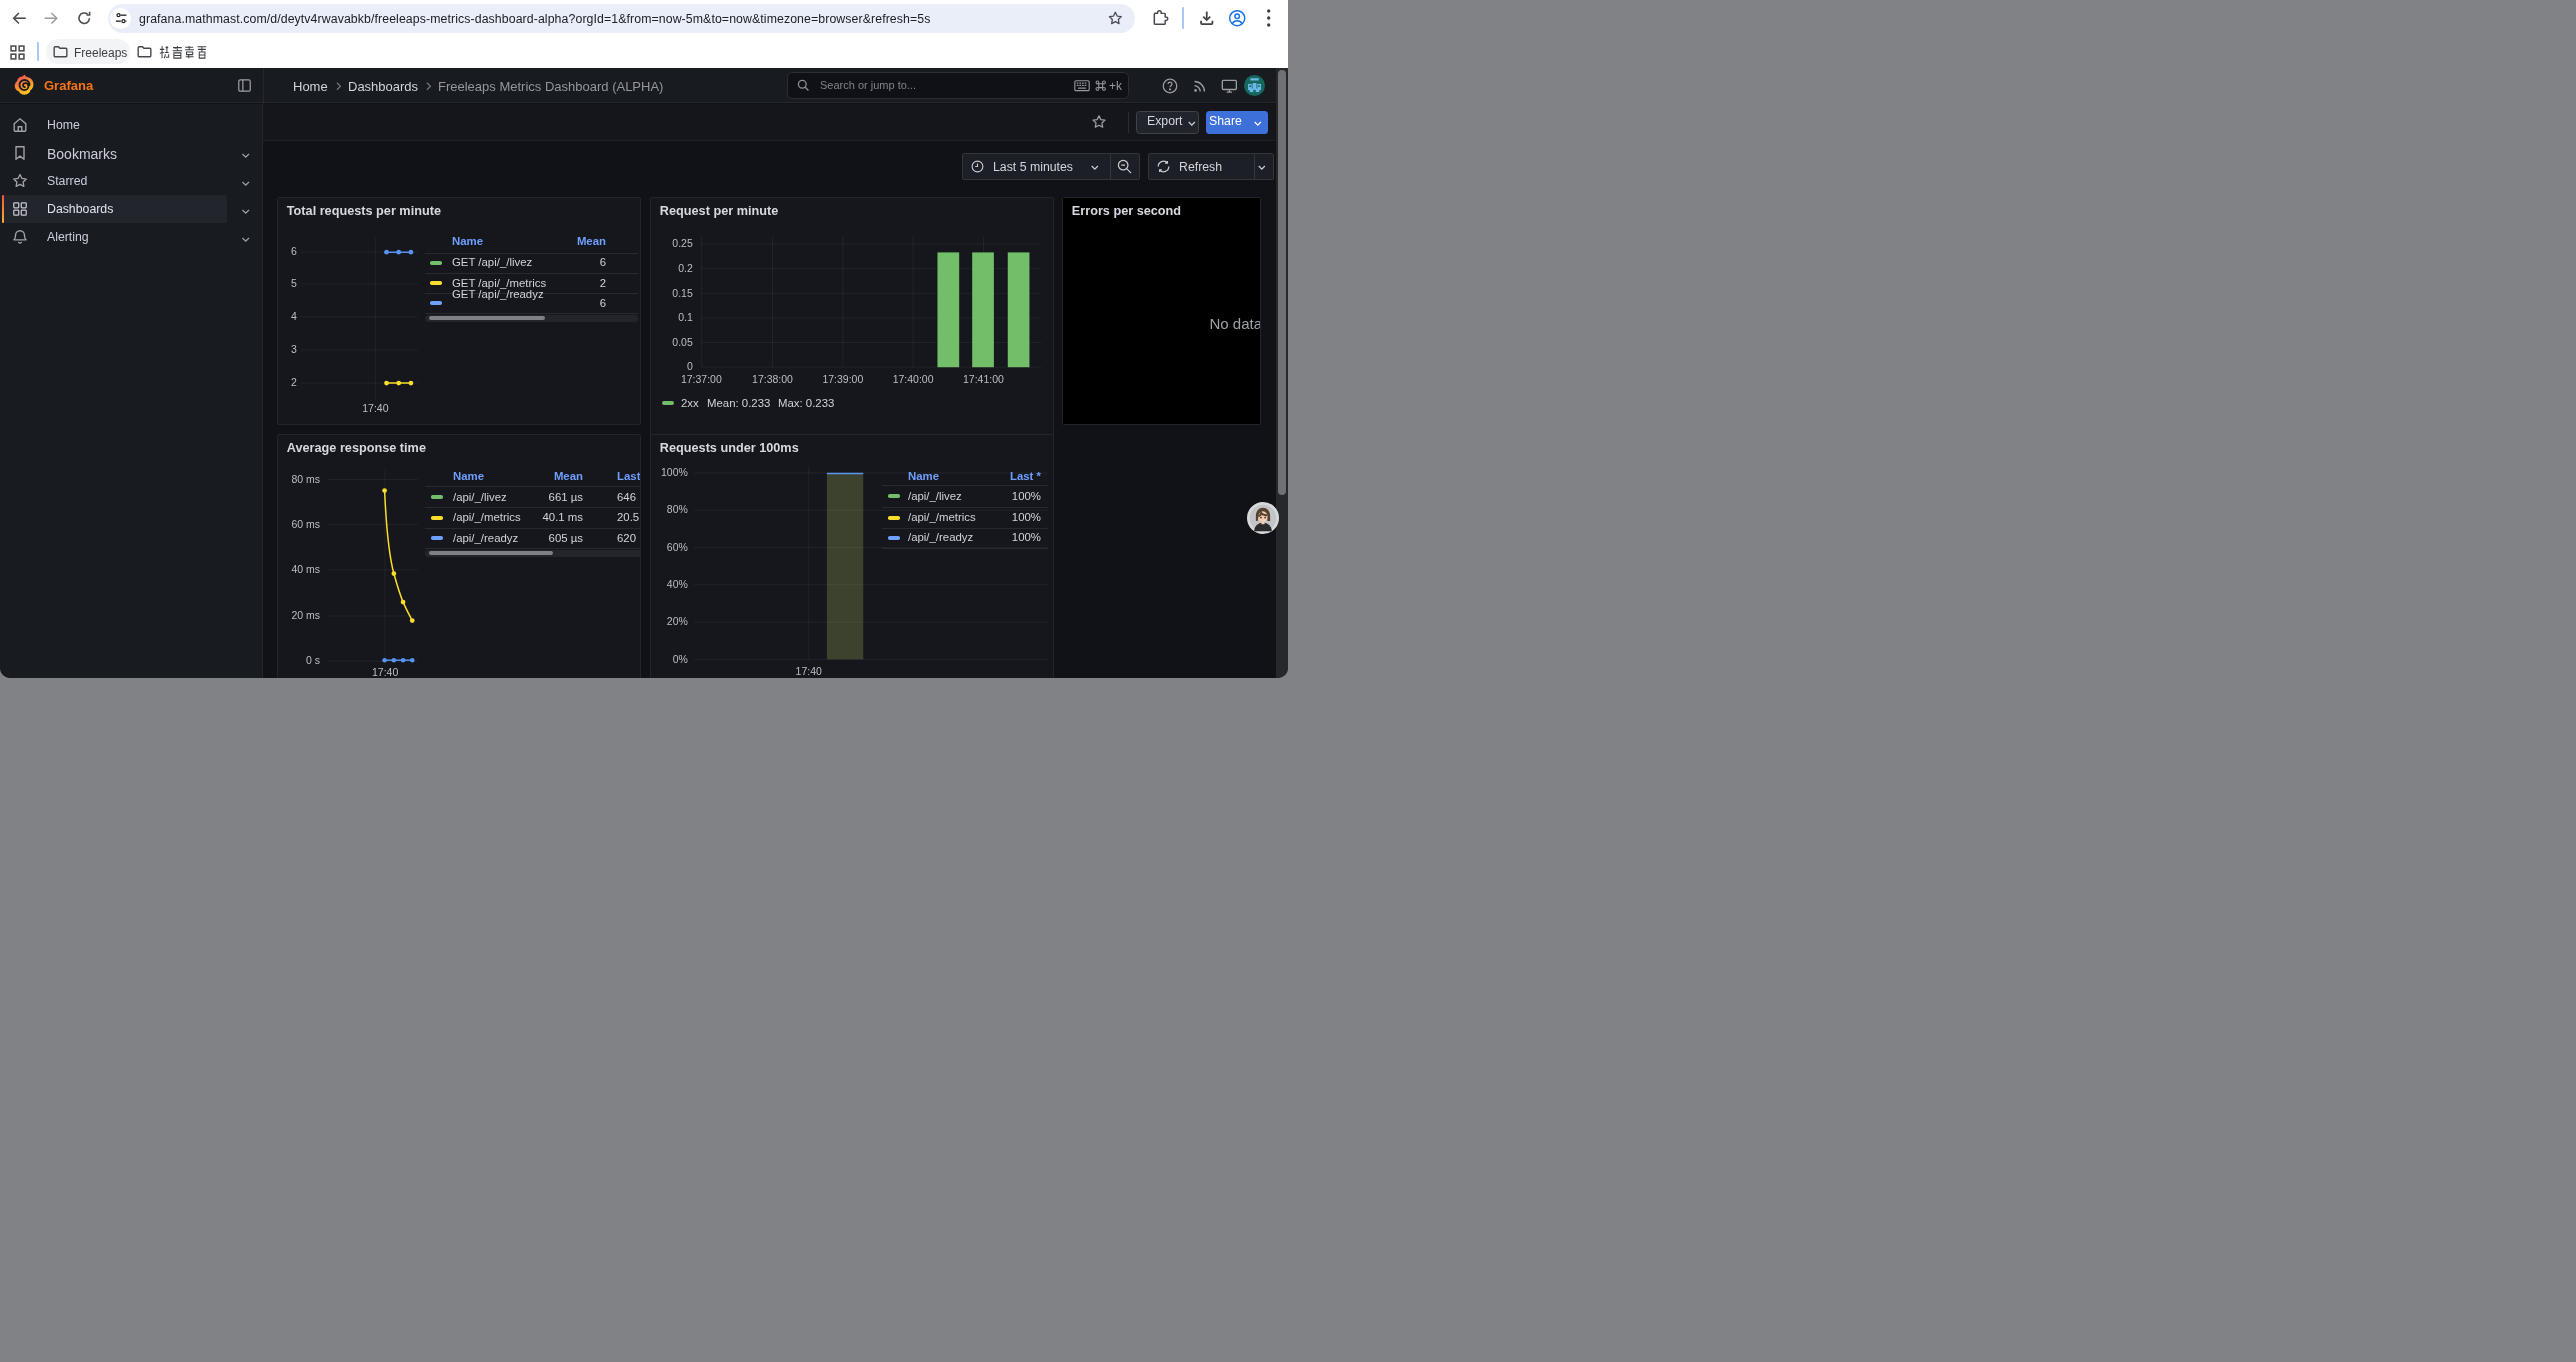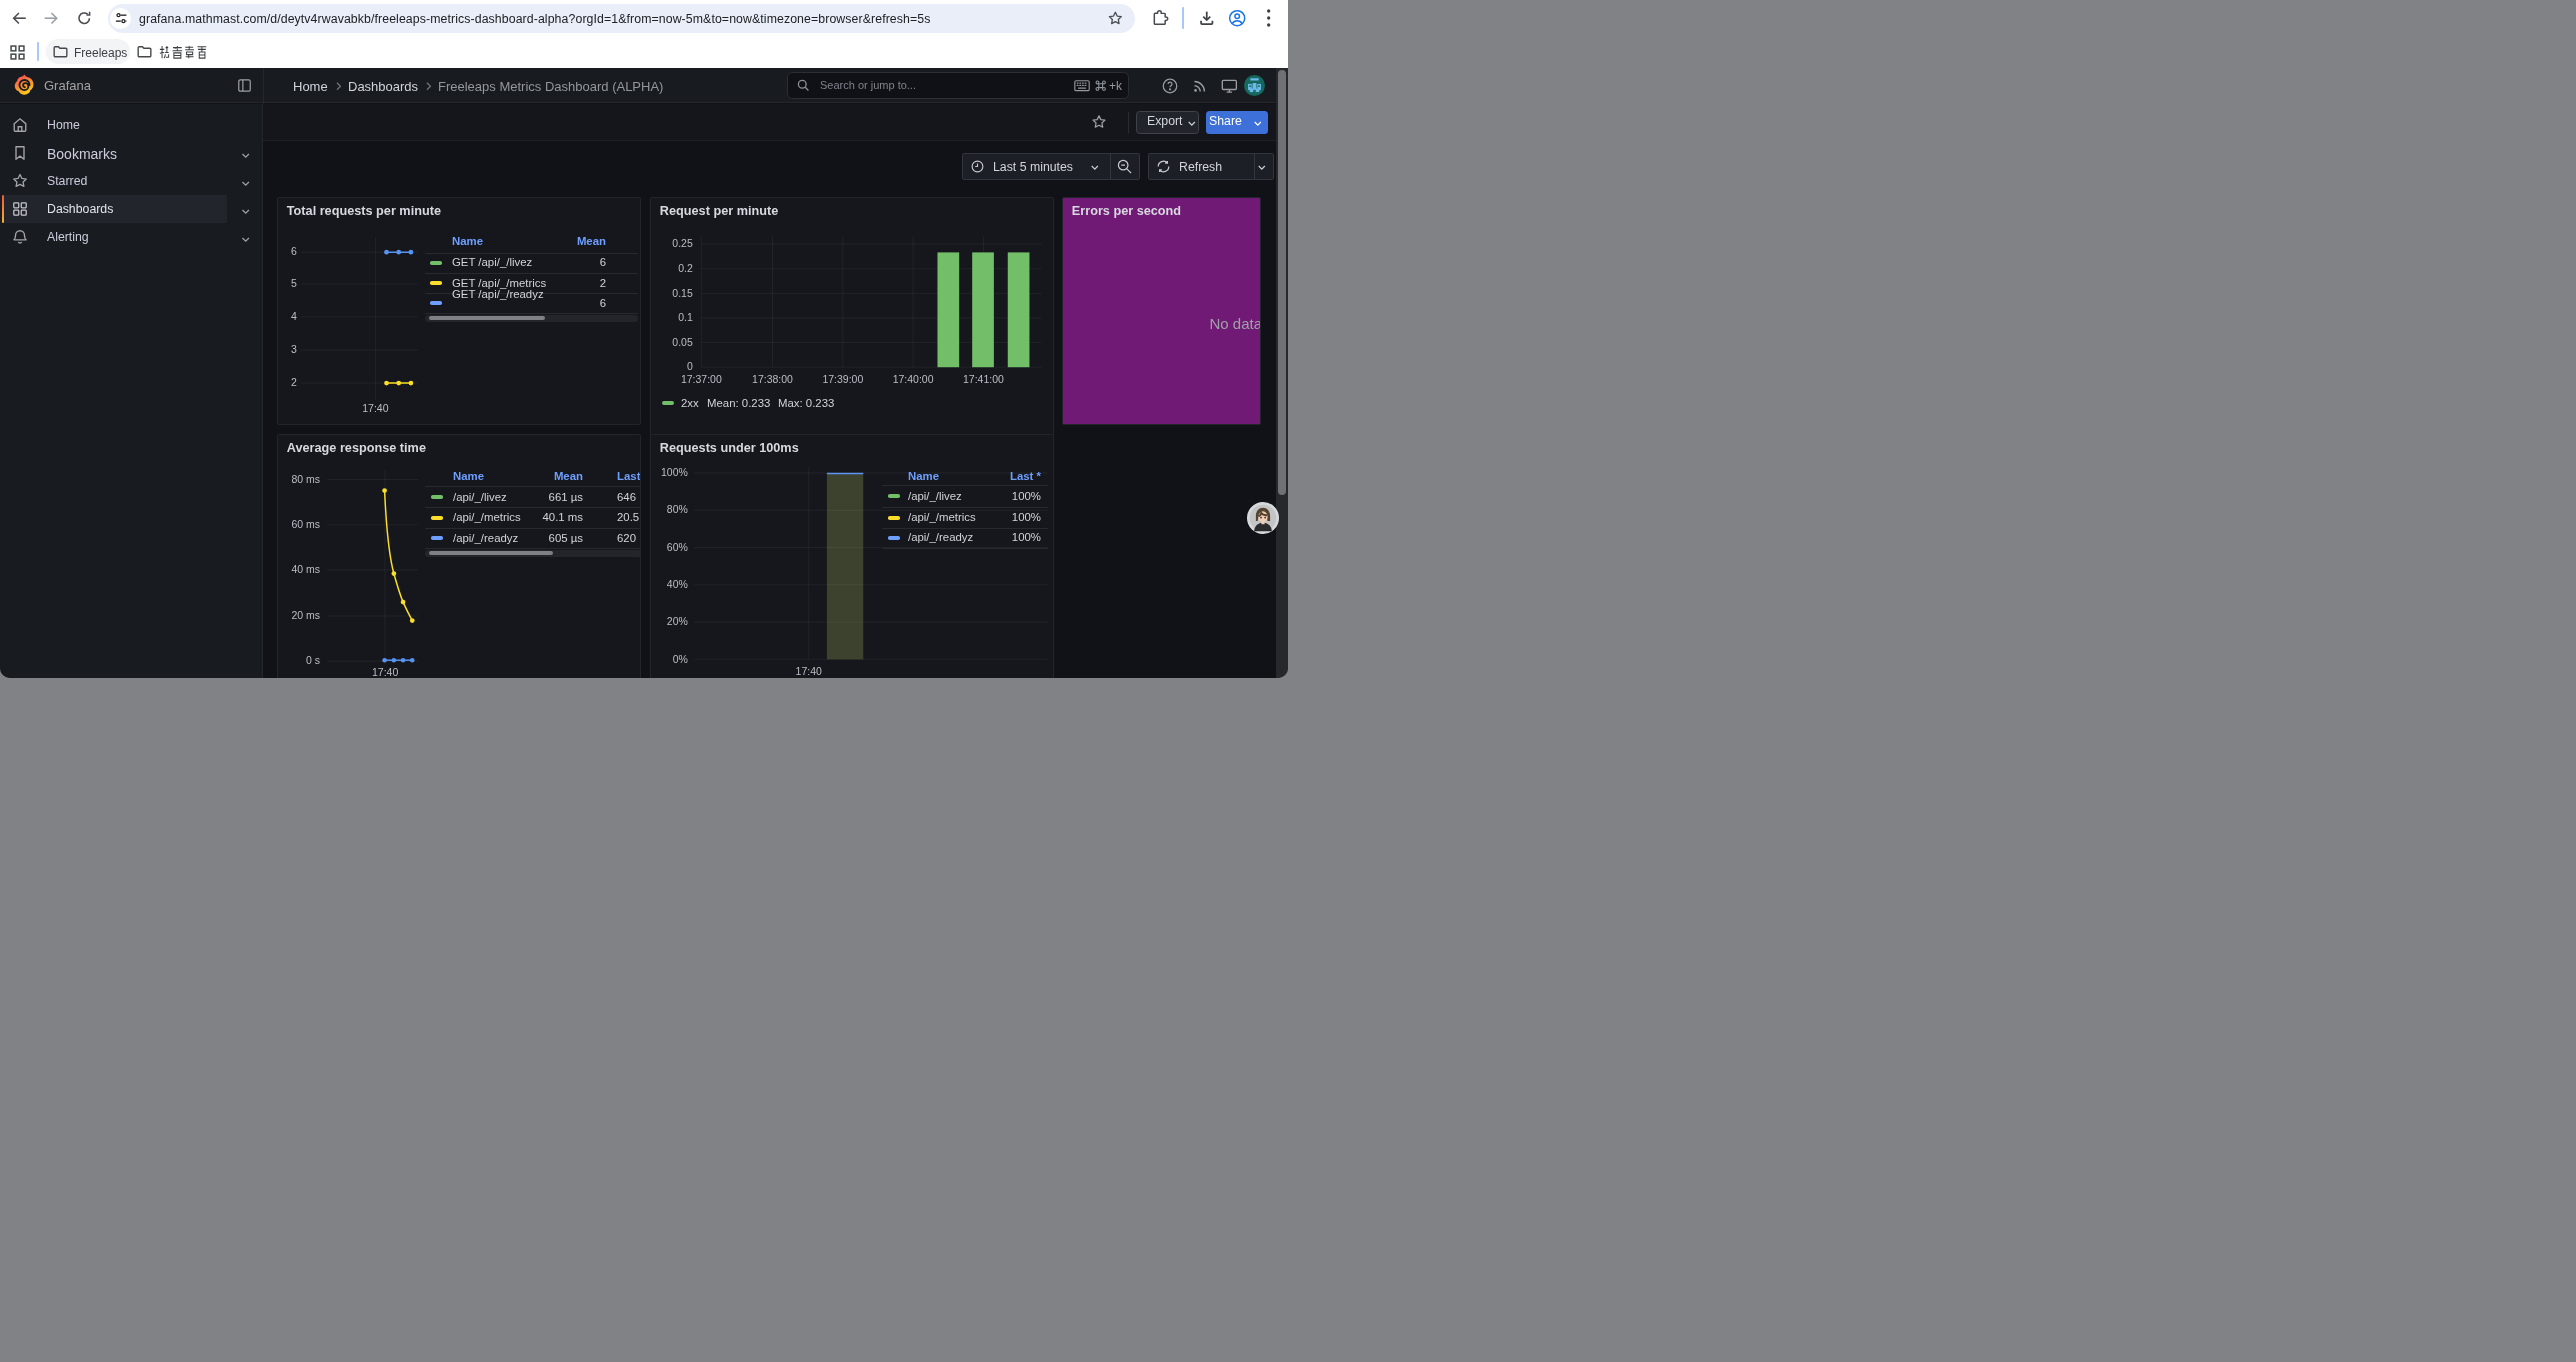--- a/index.html
+++ b/index.html
@@ -90,21 +90,21 @@
 <defs>
         <linearGradient id="glg" x1="0.68" y1="1" x2="0.2" y2="0.02">
           <stop offset="0" stop-color="#ffd217"></stop>
           <stop offset="0.45" stop-color="#f8932e"></stop>
           <stop offset="1" stop-color="#f1485b"></stop>
         </linearGradient>
       </defs>
 <path fill="url(#glg)" d="M50 2c4 7 7 10 15 12 9 2 16 7 20 15 4 7 5 16 3 24-2 7-6 13-12 17-2 12-12 20-26 20-12 0-21-6-25-15-9-3-15-10-17-19-2-10 2-20 10-26 1-9 8-16 17-18 6-2 11-5 15-10z"></path>
 <path fill="none" stroke="#181b1f" stroke-width="8" stroke-linecap="round" d="M72 48a22 22 0 1 0-22 22 17 17 0 0 0 17-17 13 13 0 0 0-13-13 10 10 0 0 0-10 10 7.5 7.5 0 0 0 7.5 7.5"></path>
 </svg>
-<div class="a" style="left:44px;top:10px;font-size:13px;font-weight:400;color:#a3a3a3">Grafana</div>
+<div class="a" style="left:44px;top:10px;font-size:13px;font-weight:700;color:#f97316">Grafana</div>
 <svg class="a" style="left:238px;top:11.4px" width="13" height="13" viewBox="0 0 15 15" fill="none" stroke="#9fa0a8" stroke-width="1.4">
       <rect x="0.9" y="0.9" width="13.2" height="13.2" rx="1.8"></rect>
       <path d="M5.6 1v13"></path>
     </svg>
 <div class="a crumb" style="left:293px;top:10.5px">Home</div>
 <svg class="a" style="left:333px;top:13px" width="10.5" height="10.5" viewBox="0 0 12 12" fill="none" stroke="#74757d" stroke-width="1.4">
       <path d="M4.5 2l4 4-4 4"></path>
     </svg>
 <div class="a crumb" style="left:348px;top:10.5px">Dashboards</div>
 <svg class="a" style="left:423px;top:13px" width="10.5" height="10.5" viewBox="0 0 12 12" fill="none" stroke="#74757d" stroke-width="1.4">
@@ -307,21 +307,21 @@
         <text class="axl" x="379.35" y="211.5" text-anchor="middle" style="font-size:12px">17:41:00</text>
         <rect x="326.9" y="62" width="24.75" height="131" fill="#73bf69"></rect>
         <rect x="366.5" y="62" width="24.75" height="131" fill="#73bf69"></rect>
         <rect x="407.1" y="62" width="24.75" height="131" fill="#73bf69"></rect>
       </svg>
 <div class="a" style="left:10.5px;top:203px;width:12.3px;height:4.4px;border-radius:2.2px;background:#73bf69"></div>
 <div class="a lgname" style="left:30px;top:199px">2xx</div>
 <div class="a lgname" style="left:56px;top:199px">Mean: 0.233</div>
 <div class="a lgname" style="left:127px;top:199px">Max: 0.233</div>
 </div>
-<div class="a" style="left:1062px;top:129px;width:199px;height:228px;background:#701a75;border:0.9px solid #24252c;border-radius:1.8px;overflow:hidden">
+<div class="a" style="left:1062px;top:129px;width:199px;height:228px;background:#000000;border:0.9px solid #24252c;border-radius:1.8px;overflow:hidden">
       <div class="a ptitle" style="left:8.8px;top:6.1px">Errors per second</div>
 <div class="a" style="left:0;top:117px;width:199px;text-align:right;font-size:15px;color:#9fa1a8">No data</div>
 </div>
 <div class="a" style="left:277px;top:366px;width:364px;height:247px;background:#16171c;border:0.9px solid #24252c;border-radius:1.8px;overflow:hidden">
       <div class="a ptitle" style="left:8.8px;top:6.1px">Average response time</div>
 <svg class="a" style="left:0;top:0" width="364" height="247" viewBox="0 0 415 282">
         <line x1="55.7" y1="50.8" x2="159.4" y2="50.8" stroke="rgba(204,204,220,0.08)" stroke-width="1"></line>
         <text class="axl" x="47.7" y="54.5" text-anchor="end">80 ms</text>
         <line x1="55.7" y1="102.4" x2="159.4" y2="102.4" stroke="rgba(204,204,220,0.08)" stroke-width="1"></line>
         <text class="axl" x="47.7" y="106.10000000000001" text-anchor="end">60 ms</text>

